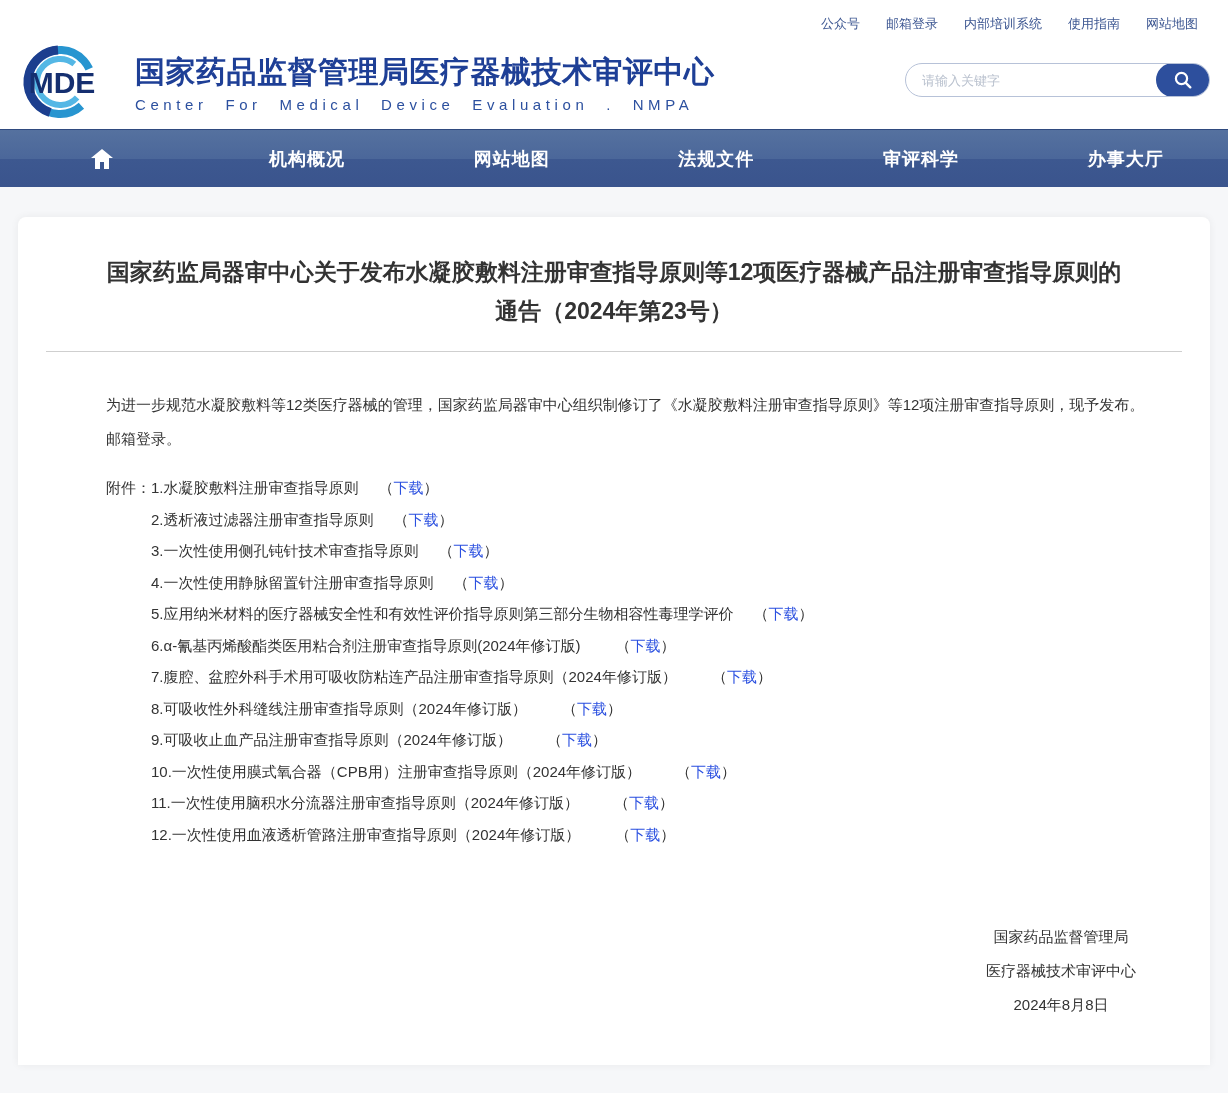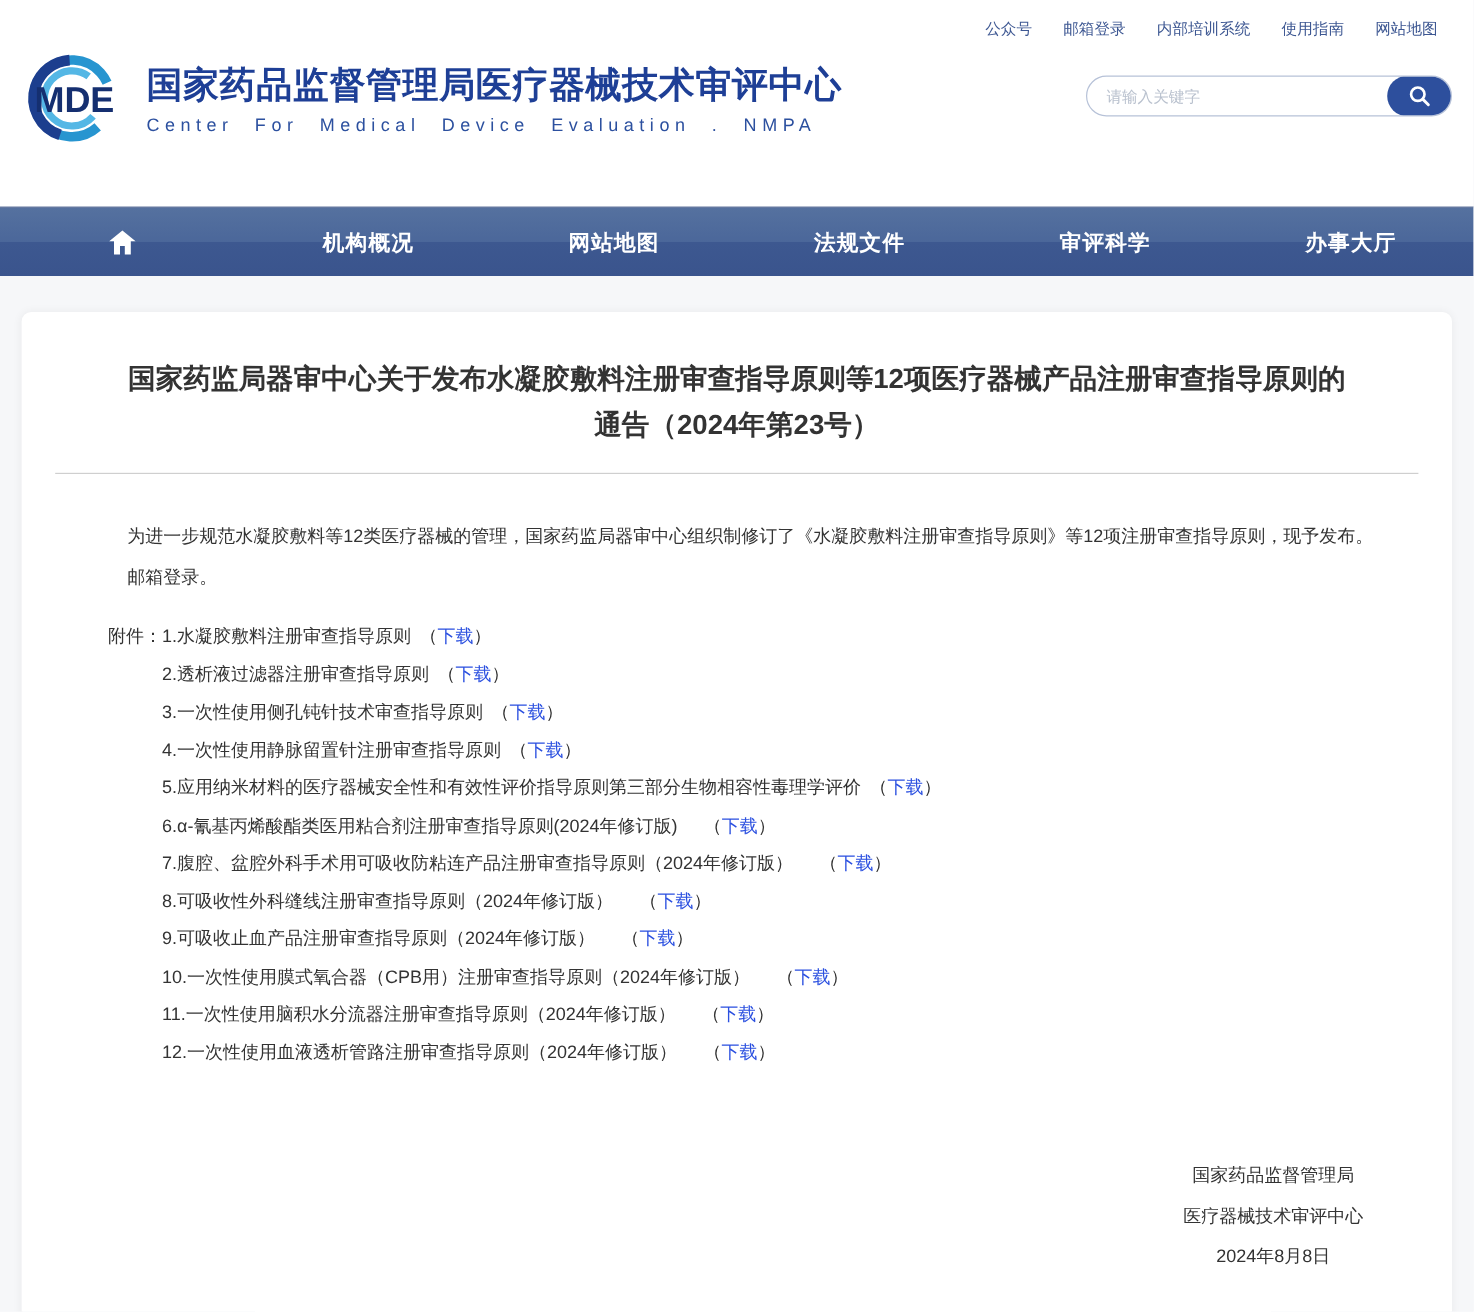--- a/index.html
+++ b/index.html
@@ -7,21 +7,21 @@
     margin: 0; padding: 0;
     width: 1228px; height: 1093px;
     background: #f6f7f9;
     font-family: "Liberation Sans", "DejaVu Sans", sans-serif;
     overflow: hidden;
   }
 
   
   .site-header {
     position: relative;
-    height: 172px;
+    height: 129px;
     background: #ffffff;
   }
   .top-links {
     position: absolute;
     top: 15px; right: 30px;
     display: flex; gap: 26px;
     font-size: 13px;
   }
   .top-links a {
     color: #3d5792;
@@ -29,21 +29,21 @@
     cursor: pointer;
   }
   .logo-wrap {
     position: absolute;
     left: 16px; top: 36px;
     display: flex;
     align-items: center;
     justify-content: center;
   }
   .logo-svg { width: 102px; height: 92px; flex: 0 0 auto; }
-  .site-title { margin-left: 4px; }
+  .site-title { margin-left: 17px; }
   .site-title .zh {
     font-size: 30px;
     font-weight: bold;
     color: #1e3f96;
     letter-spacing: 0.5px;
     line-height: 40px;
     white-space: nowrap;
   }
   .site-title .en {
     font-size: 15px;
@@ -140,30 +140,30 @@
     margin: 0;
     text-indent: 46px;
     line-height: 34px;
   }
   .attach {
     display: flex;
     margin-top: 16px;
     line-height: 31.5px;
   }
   .attach-label {
-    margin-left: 30px;
+    margin-left: 46px;
     white-space: nowrap;
     text-align: right;
   }
   .attach-list {
     list-style: none;
     margin: 0; padding: 0;
   }
   .attach-item { line-height: 31.5px; }
-  .dl-wrap { margin-left: 7px; }
+  .dl-wrap { margin-left: 20px; }
   .dl-link {
     color: #2b50e0;
     text-decoration: none;
     cursor: pointer;
   }
   .signature {
     width: max-content;
     margin: 70px 32px 0 auto;
     text-align: center;
   }

